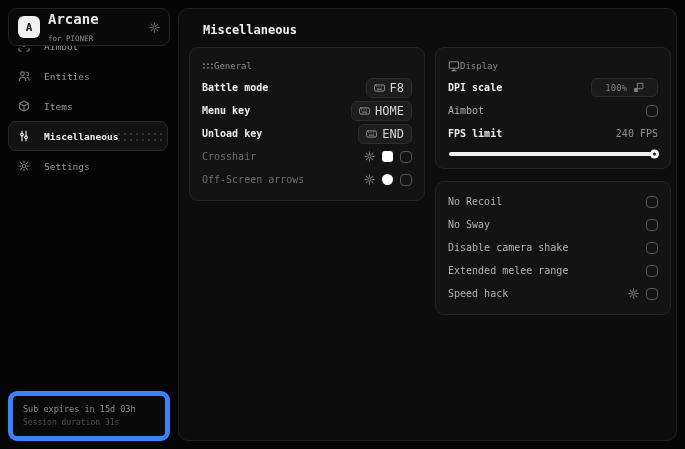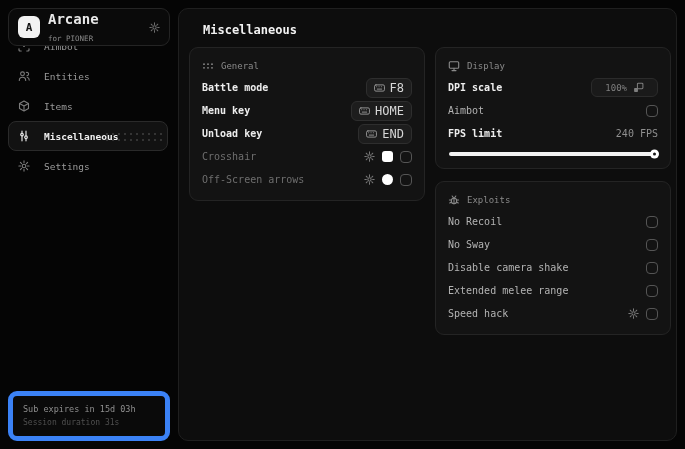--- a/index.html
+++ b/index.html
@@ -33,21 +33,21 @@
   .sub2{font-size:8px;color:#4f4f4f;margin-top:4px;line-height:1.2;}
 
   
   .panel{position:absolute;left:178px;top:8px;width:499px;height:433px;box-sizing:border-box;
          background:#0d0d0d;border:1px solid #1f1f1f;border-radius:10px;}
   .page-title{margin:14px 0 0 24px;font-size:12px;font-weight:bold;color:#f2f2f2;}
   .cols{display:flex;gap:10px;padding:10px 7px 0 10px;align-items:flex-start;}
   .col{width:236px;display:flex;flex-direction:column;gap:12px;flex:none;}
   .card{background:#131313;border:1px solid #242424;border-radius:9px;
         padding:8px 12px 9px 12px;box-sizing:border-box;}
-  .card-head{display:flex;align-items:center;gap:7px;color:#8a8a8a;font-size:9px;height:20px;}
+  .card-head{display:flex;align-items:center;color:#8a8a8a;font-size:9px;height:20px;}
   .row{display:flex;align-items:center;justify-content:space-between;height:23px;}
   .lbl{font-size:10px;font-weight:bold;color:#ededed;}
   .lbl.dim{color:#6e6e6e;font-weight:normal;}
   .lbl.mid{color:#b3b3b3;font-weight:normal;}
   .kbd{display:inline-flex;align-items:center;gap:5px;background:#1d1d1d;border:1px solid #2e2e2e;
        border-radius:6px;padding:2px 7px;font-size:12px;color:#d6d6d6;cursor:pointer;}
   .kbd .kb-ic{color:#9a9a9a;display:flex;}
   .ctrls{display:flex;align-items:center;gap:7px;}
   .gear-sm{color:#7a7a7a;display:flex;cursor:pointer;}
   .swatch{width:11px;height:11px;background:#ffffff;cursor:pointer;}
@@ -272,29 +272,20 @@
           <div class="row">
             <span class="lbl">FPS limit</span>
             <span class="value">240 FPS</span>
           </div>
           <div class="slider">
             <span class="knob"></span>
           </div>
         </section>
 
         <section class="card">
-          <div class="card-head">
-            <span>
-              <svg width="12" height="12" viewBox="0 0 12 12" stroke="currentColor" fill="none" stroke-width="1.1" stroke-linecap="round">
-                <circle cx="6" cy="7" r="2.7"></circle>
-                <path d="M4.2 2l1.2 1.7M7.8 2L6.6 3.7M3.3 6H1.4M3.3 8.2l-1.6.8M8.7 6h1.9M8.7 8.2l1.6.8M6 4.3V9.7"></path>
-              </svg>
-            </span>
-            <span>Exploits</span>
-          </div>
 
           <div class="row">
             <span class="lbl mid">No Recoil</span>
             <span class="checkbox"></span>
           </div>
 
           <div class="row">
             <span class="lbl mid">No Sway</span>
             <span class="checkbox"></span>
           </div>

